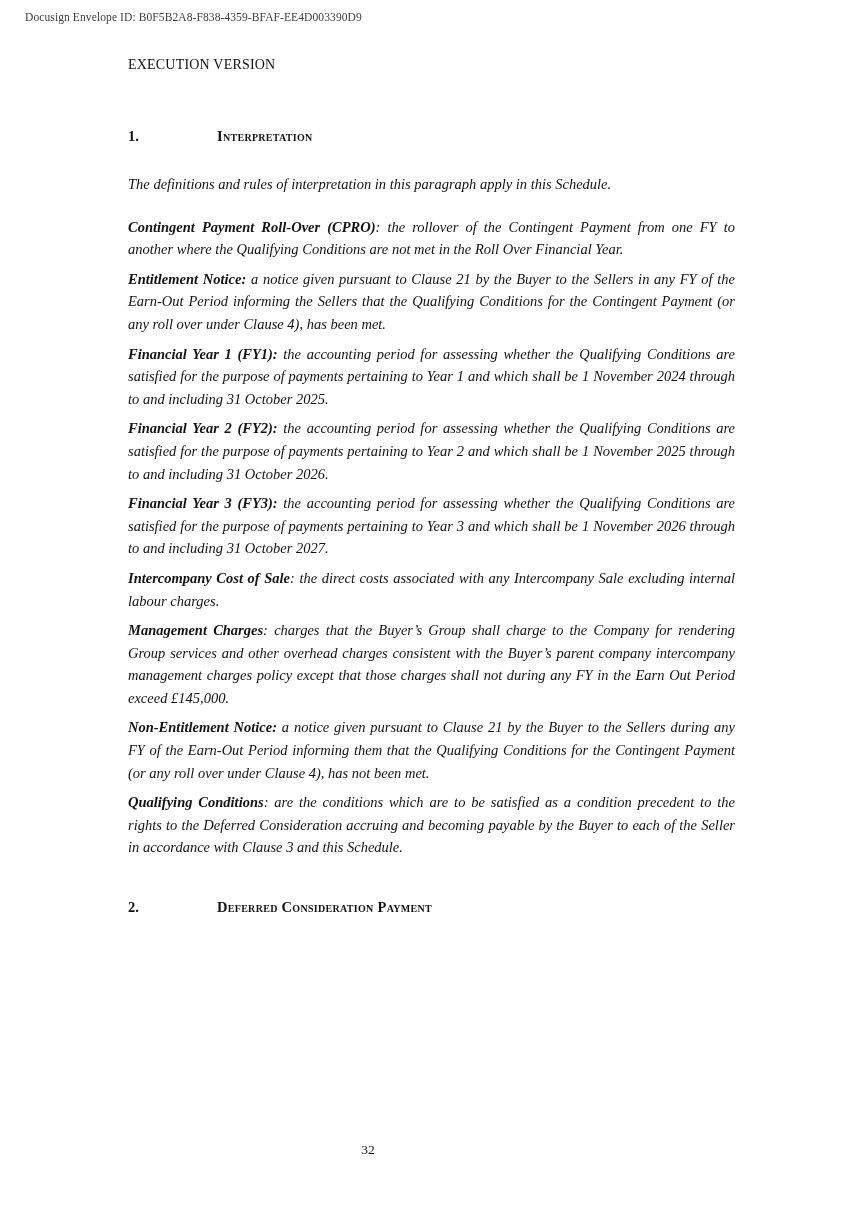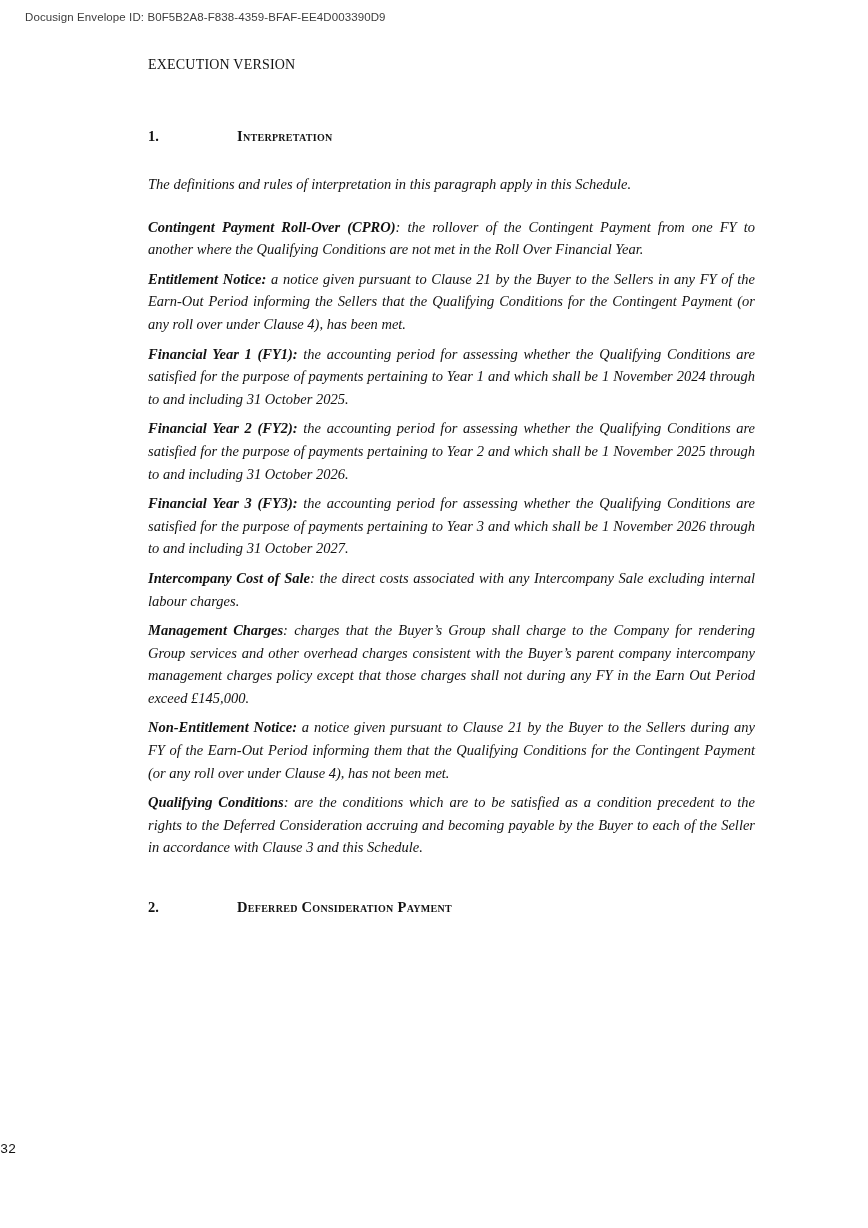--- a/index.html
+++ b/index.html
@@ -12,29 +12,29 @@
     height: 1228px;
     position: relative;
     overflow: hidden;
     font-family: "Liberation Serif", serif;
     color: #121212;
   }
   .docusign-bar {
     position: absolute;
     top: 11px;
     left: 25px;
-    font-family: Liberation Sans, sans-serif;
+    font-family: Liberation Serif, serif;
     font-size: 11.5px;
     color: #3d3d3d;
     letter-spacing: 0.1px;
   }
   .content {
     position: absolute;
     top: 0;
-    left: 148px;
+    left: 128px;
     width: 607px;
   }
   .exec-version {
     margin-top: 56px;
     font-size: 14px;
     line-height: 17px;
     letter-spacing: 0.2px;
   }
   .doc-title {
     margin-top: 37px;
@@ -73,23 +73,23 @@
     text-align: left;
   }
   .para .term {
     font-weight: bold;
   }
   .page-number {
     position: absolute;
     top: 1141px;
     left: 0;
     width: 736px;
+    text-align: center;
     font-size: 13.5px;
     line-height: 17px;
-    font-family: Liberation Mono, monospace;
   }
 </style>
 </head>
 <body>
 
 <div class="docusign-bar">Docusign Envelope ID: B0F5B2A8-F838-4359-BFAF-EE4D003390D9</div>
 
 <div class="content">
 
   <div class="exec-version">EXECUTION VERSION</div>

